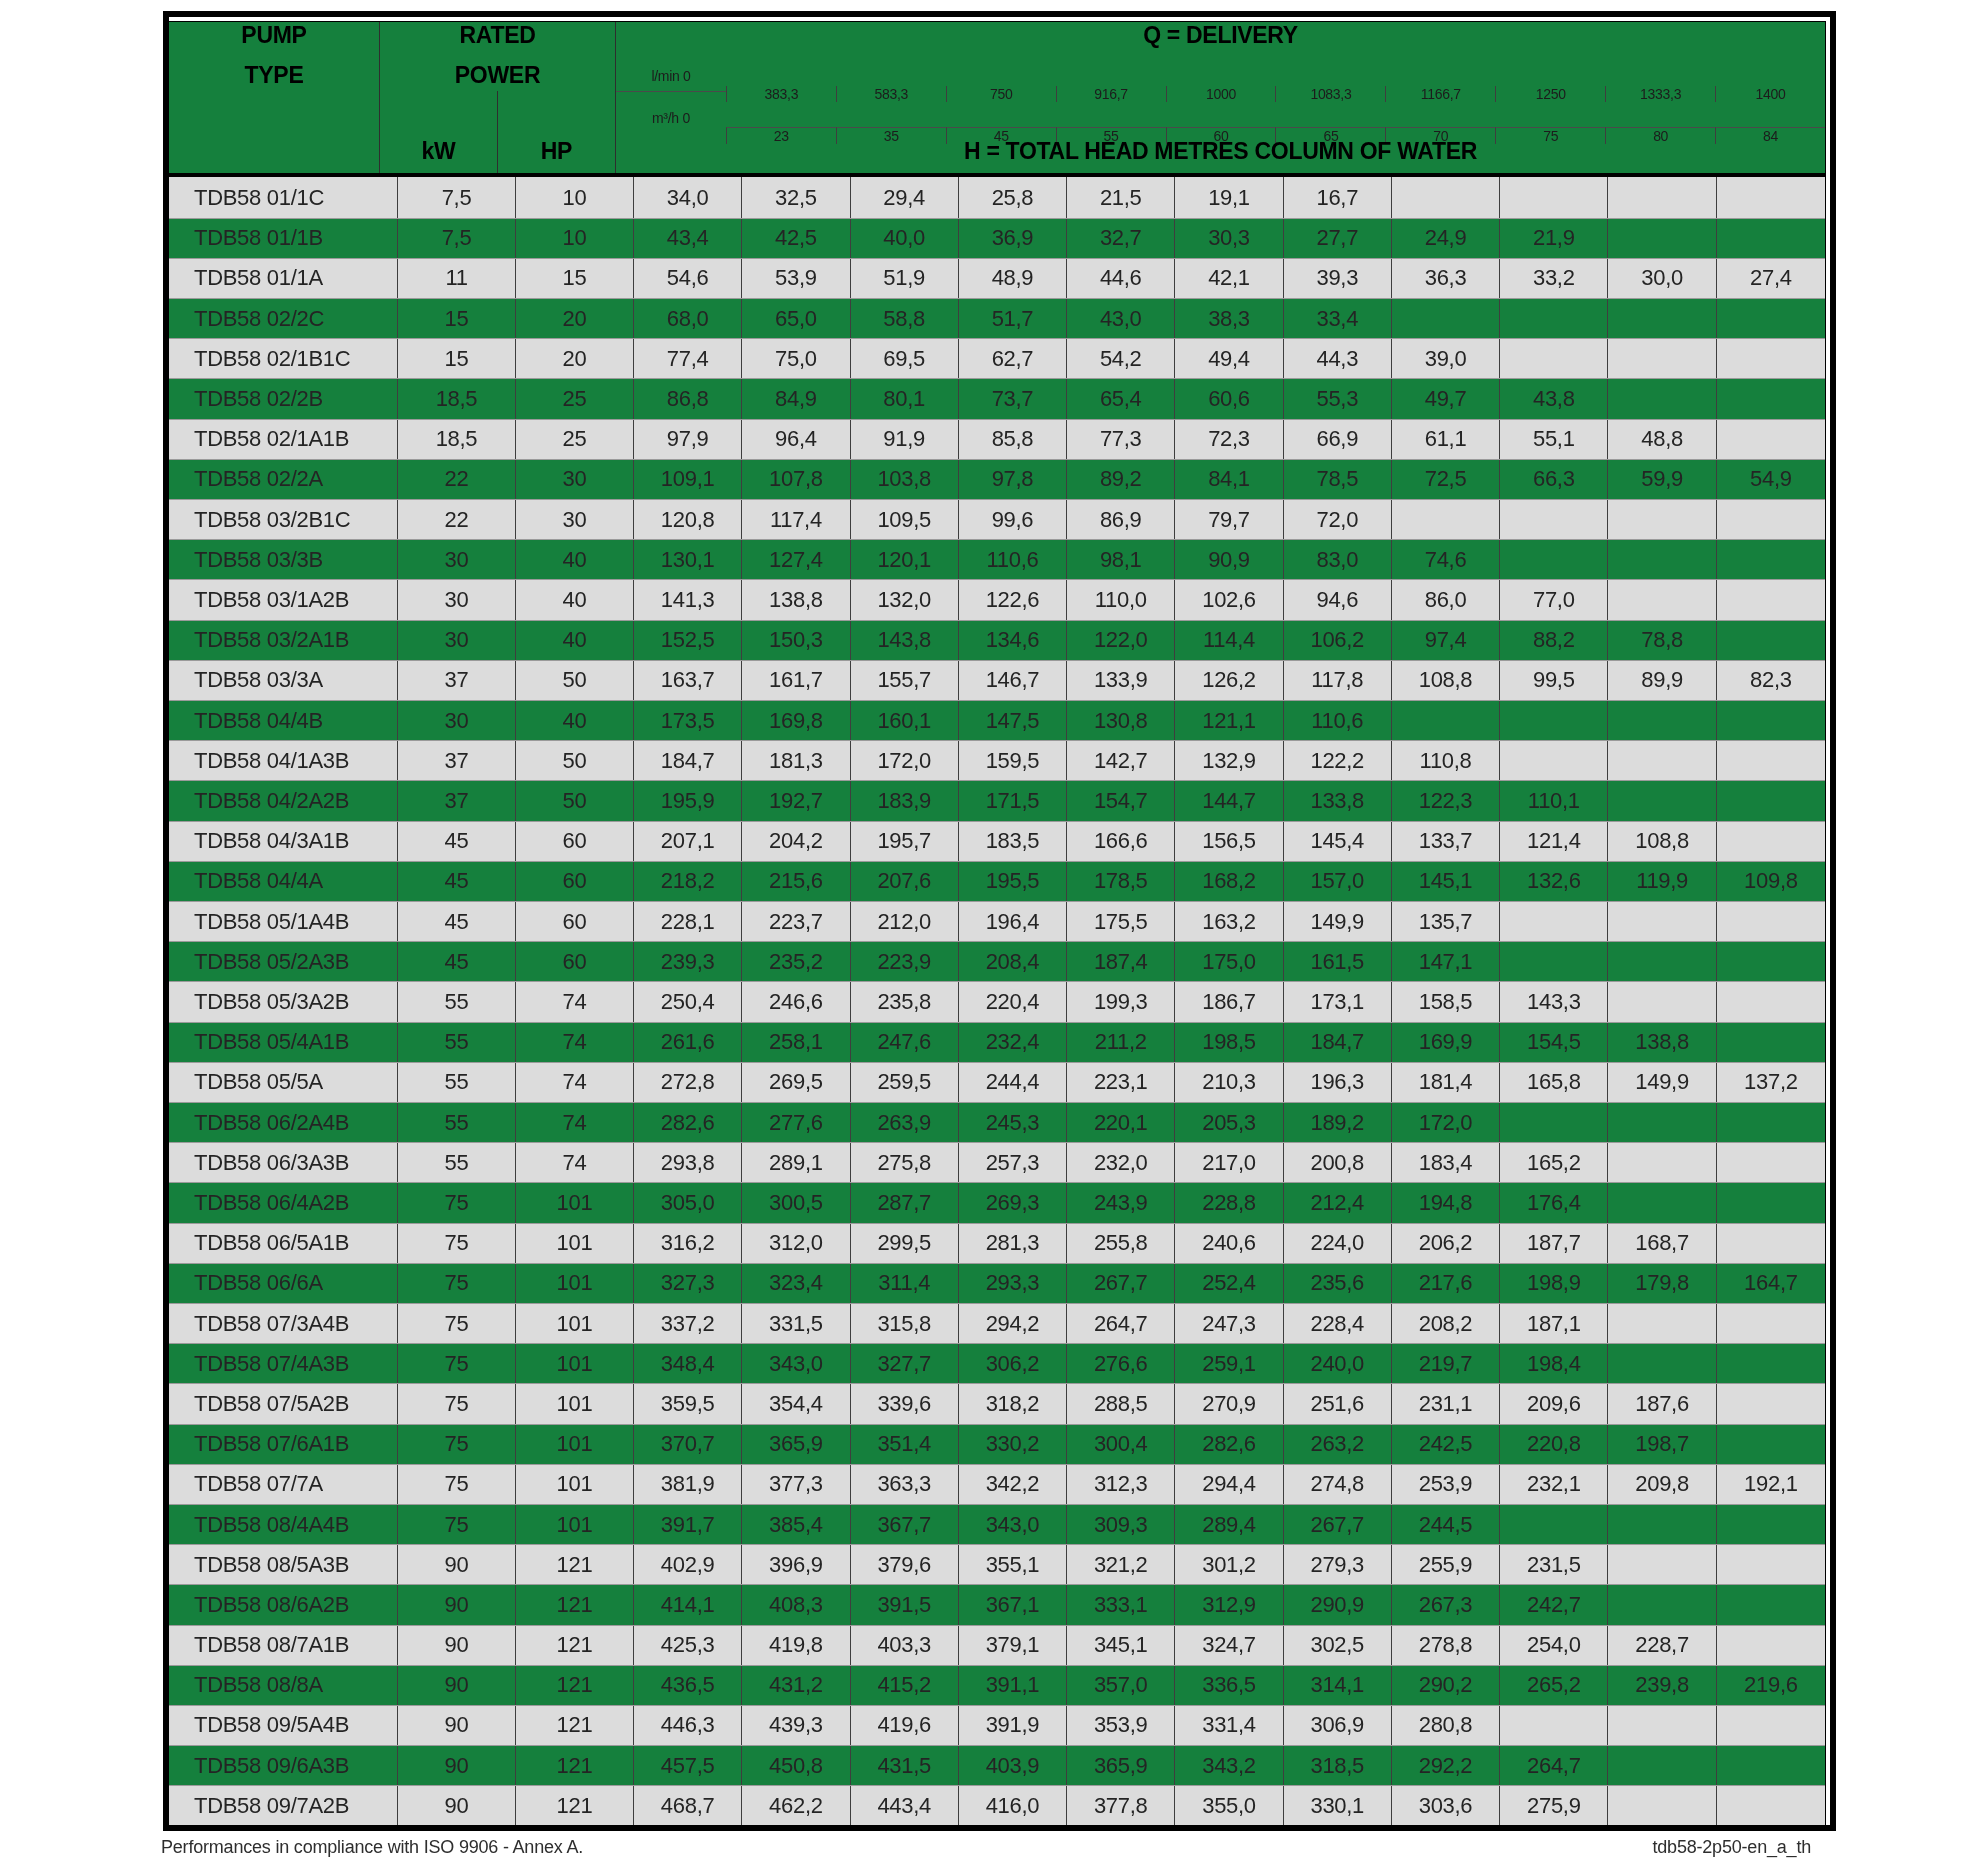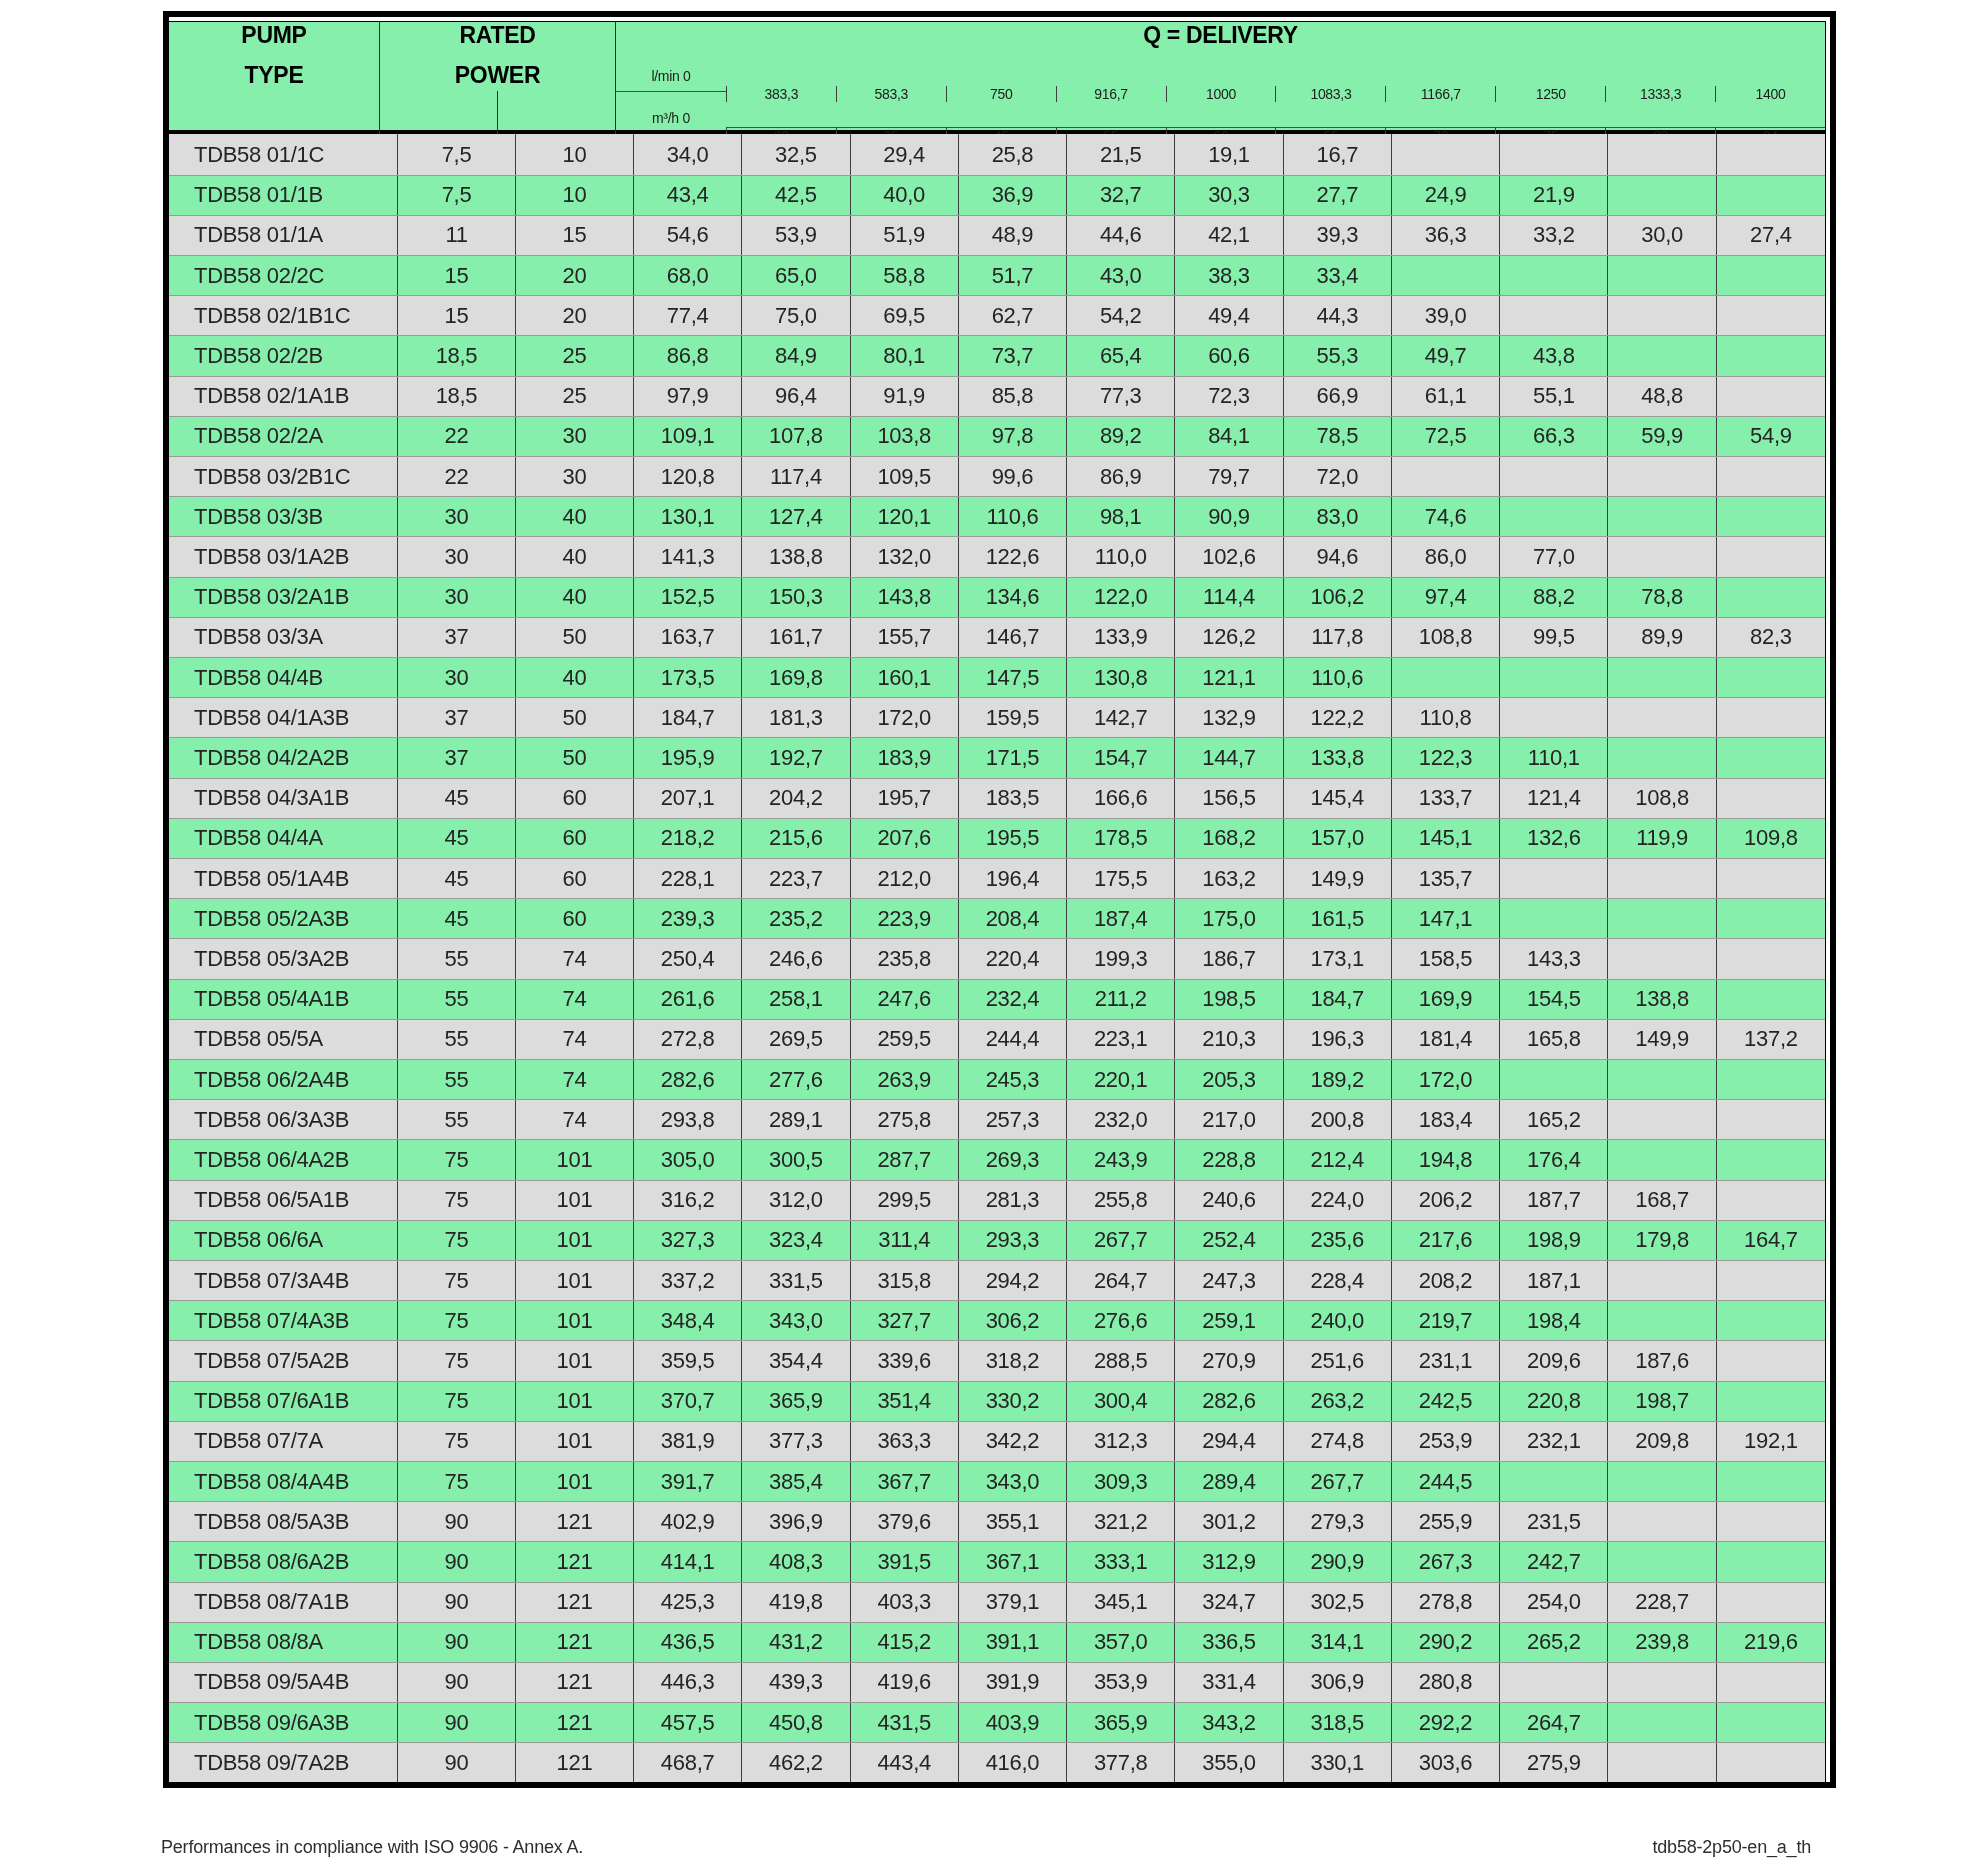--- a/index.html
+++ b/index.html
@@ -2,21 +2,21 @@
 <html style="--row-alt: #dcdcdc;font-size:12.4px"><head>
 <meta charset="utf-8">
 <style>
   html,body{margin:0;padding:0;background:#fff;}
   .page{position:relative;width:1983px;height:1866px;background:#ffffff;overflow:hidden;
         font-family:"Liberation Sans","DejaVu Sans",sans-serif;color:#1f1f1f;}
 
   
   .table-outer{position:absolute;left:163px;top:11px;border:6.2px solid #000;background:#fff;
                padding:3.9px 3.9px 0 0;}
-  .table-inner{width:1656px;border-top:1.5px solid #000;border-right:1.5px solid #000;background:#86efac;}
+  .table-inner{width:1656px;border-top:1.5px solid #000;border-right:1.5px solid #000;background:#15803d;}
 
   
   .hrow{display:grid;}
   .hrow1{grid-template-columns:211px 236px 1fr;height:28px;}
   .hrow2{grid-template-columns:211px 236px repeat(11,1fr);height:41px;}
   .hrow3{grid-template-columns:211px 118px 118px repeat(11,1fr);height:39px;}
   .hrow4{grid-template-columns:211px 118px 118px 1fr;height:43px;}
   .hc{display:flex;align-items:center;justify-content:center;letter-spacing:-0.3px;}
   .bold{font-weight:700;font-size:23px;color:#000;}
   .hnum{font-size:14px;color:#1c1c1c;}
@@ -80,20 +80,26 @@
           <div class="hc hnum vl topline">45</div>
           <div class="hc hnum vl topline">55</div>
           <div class="hc hnum vl topline">60</div>
           <div class="hc hnum vl topline">65</div>
           <div class="hc hnum vl topline">70</div>
           <div class="hc hnum vl topline">75</div>
           <div class="hc hnum vl topline">80</div>
           <div class="hc hnum vl topline">84</div>
         </div>
 
+      <div class="hrow hrow4">
+        <div class="hc vr"></div>
+        <div class="hc bold vr">kW</div>
+        <div class="hc bold vr">HP</div>
+        <div class="hc bold">H = TOTAL HEAD METRES COLUMN OF WATER</div>
+      </div>
 
       <div class="hsep"></div>
 
       <div class="rows">
           <div class="trow alt">
             <div class="cell type">TDB58 01/1C</div>
             <div class="cell">7,5</div>
             <div class="cell">10</div>
             <div class="cell">34,0</div>
             <div class="cell">32,5</div>

